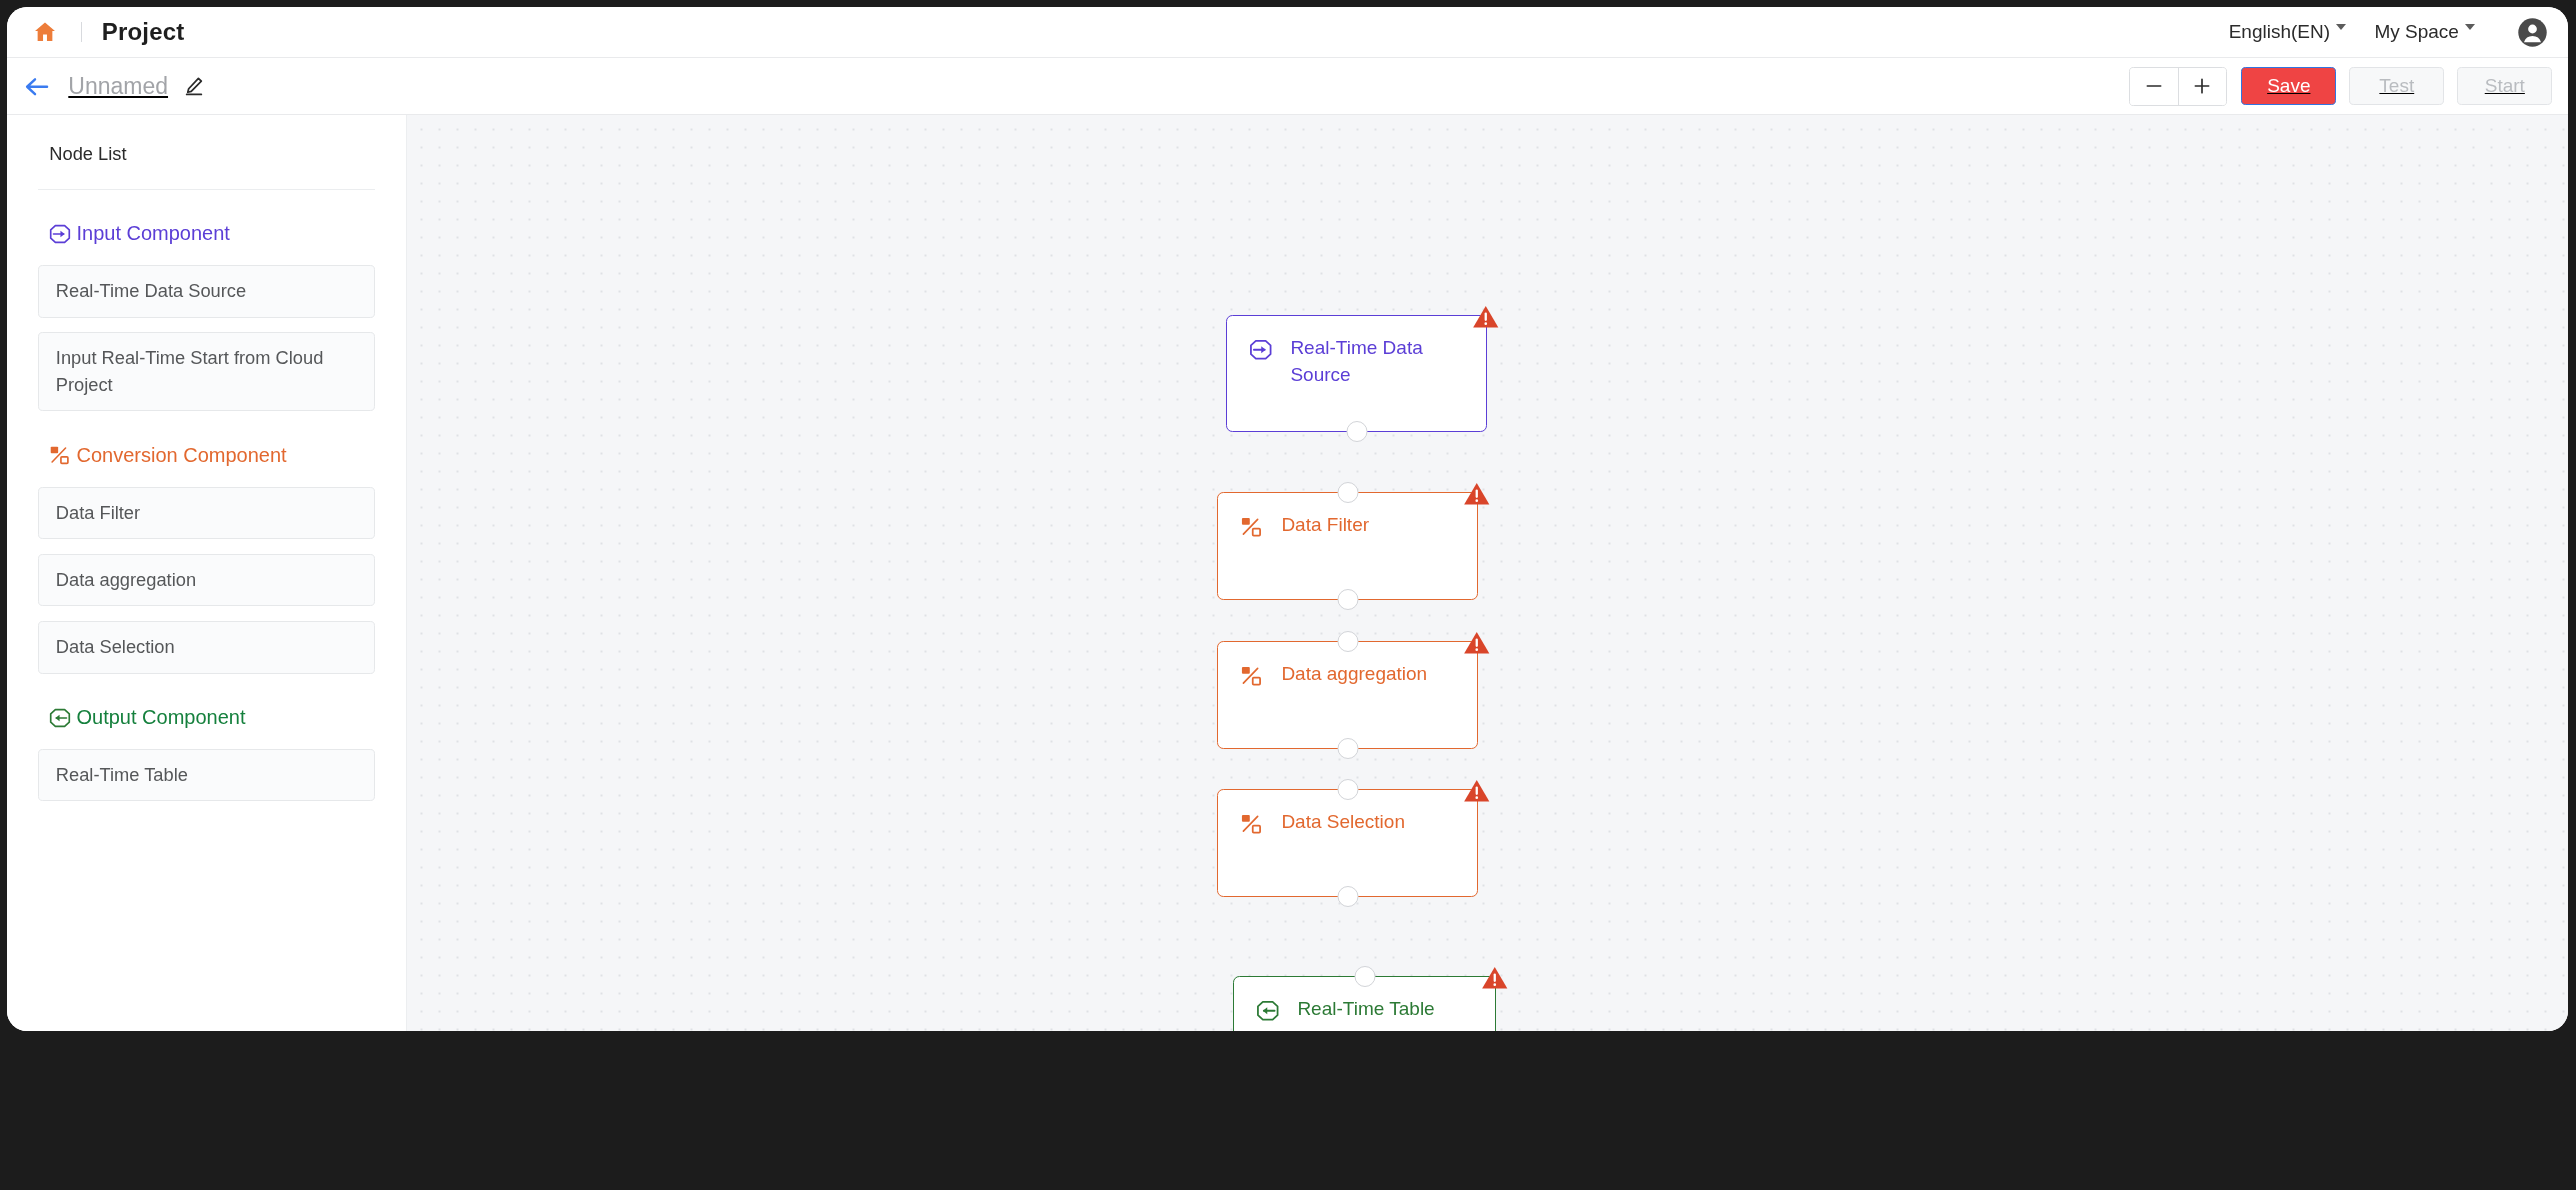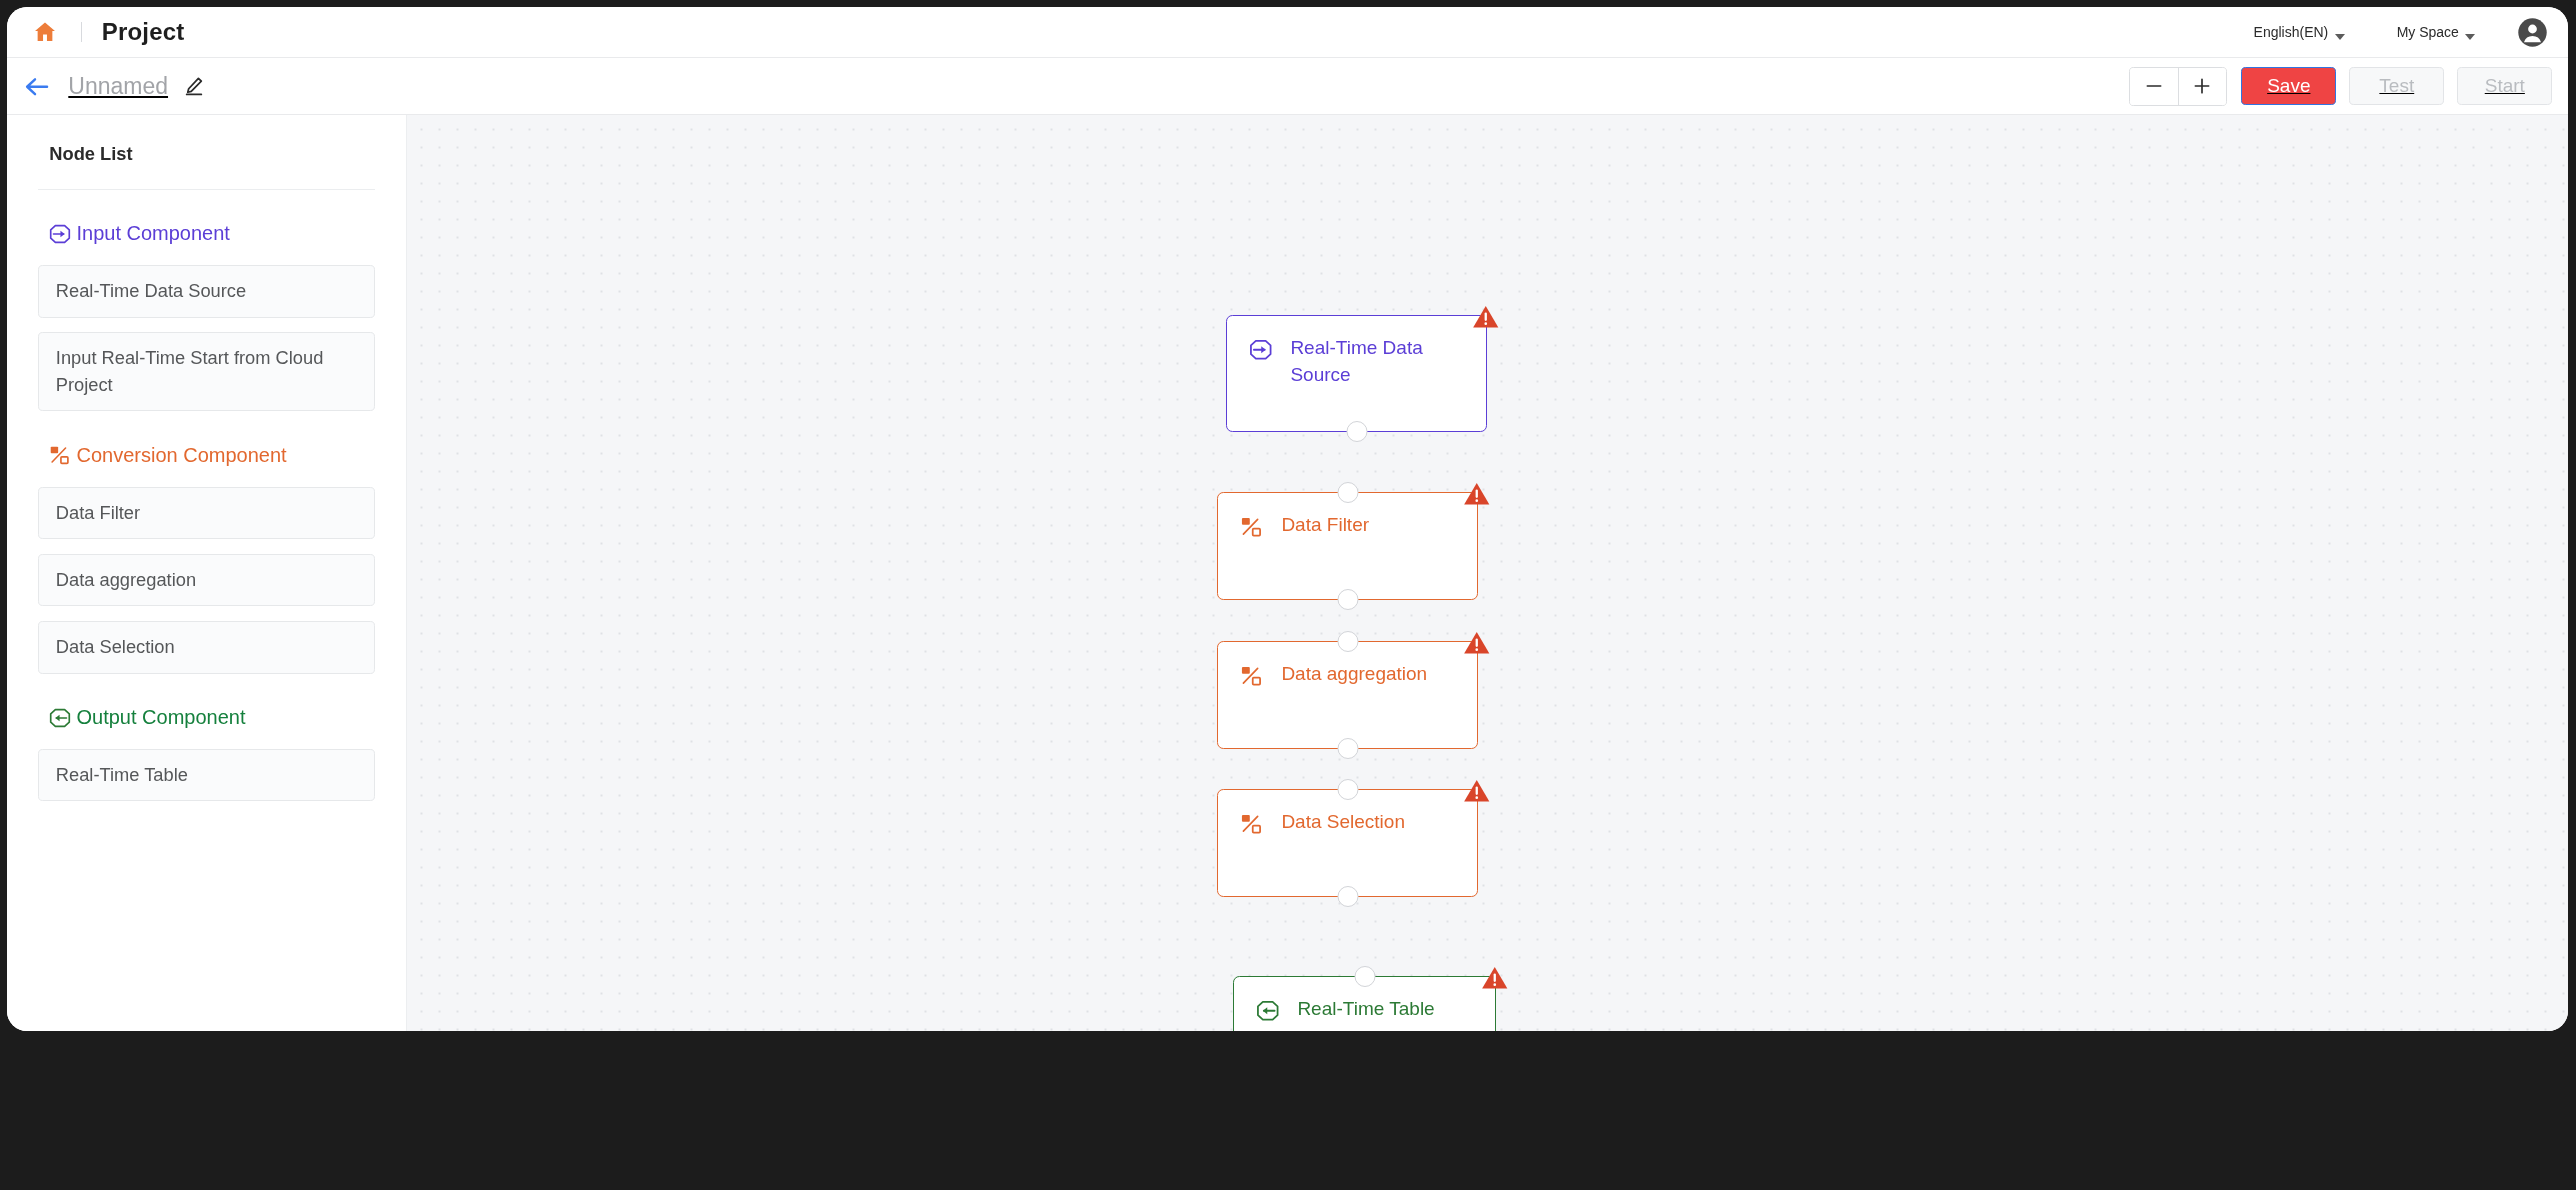--- a/index.html
+++ b/index.html
@@ -32,22 +32,22 @@
   }
   .home-icon { width: 27.5px; height: 27.5px; display: flex; align-items: center; justify-content: center; }
   .header-divider {
     width: 0.9px; height: 20px; background: #d8dade; margin: 0 20px 0 22px;
   }
   .app-title {
     font-size: 24px; font-weight: bold; color: #1f1f1f; letter-spacing: 0.2px;
   }
   .header-spacer { flex: 1; }
   .header-menu {
-    display: flex; align-items: flex-end; gap: 6.4px;
-    font-size: 14px; color: #2b2b2b; margin-left: 52px;
+    display: flex; align-items: flex-start; gap: 6.4px;
+    font-size: 19px; color: #2b2b2b; margin-left: 28px;
     cursor: default;
   }
   .caret-down {
     width: 0; height: 0;
     border-left: 5.5px solid transparent;
     border-right: 5.5px solid transparent;
     border-top: 6.4px solid #5c5c5c;
     margin-top: 2.7px;
   }
   .avatar-icon { margin-left: 42px; width: 31px; height: 31px; }
@@ -94,21 +94,21 @@
 
   
   .sidebar {
     width: 400px; flex: 0 0 400px;
     background: #ffffff;
     border-right: 0.9px solid #eceef0;
     padding: 0 31px;
     overflow: hidden;
   }
   .node-list-title {
-    font-size: 18.3px; font-weight: bold; color: #2b2b2b;
+    font-size: 18.3px; font-weight: normal; color: #2b2b2b;
     padding: 27.5px 0 24px 11px;
     border-bottom: 0.9px solid #ebedef;
   }
   .group { margin-top: 31px; }
   .group-header {
     display: flex; align-items: center; gap: 3px;
     font-size: 20px; padding-left: 9.2px; margin-bottom: 18.3px;
   }
   .group-input { color: #5b3ed6; }
   .group-conv  { color: #e2682f; }

